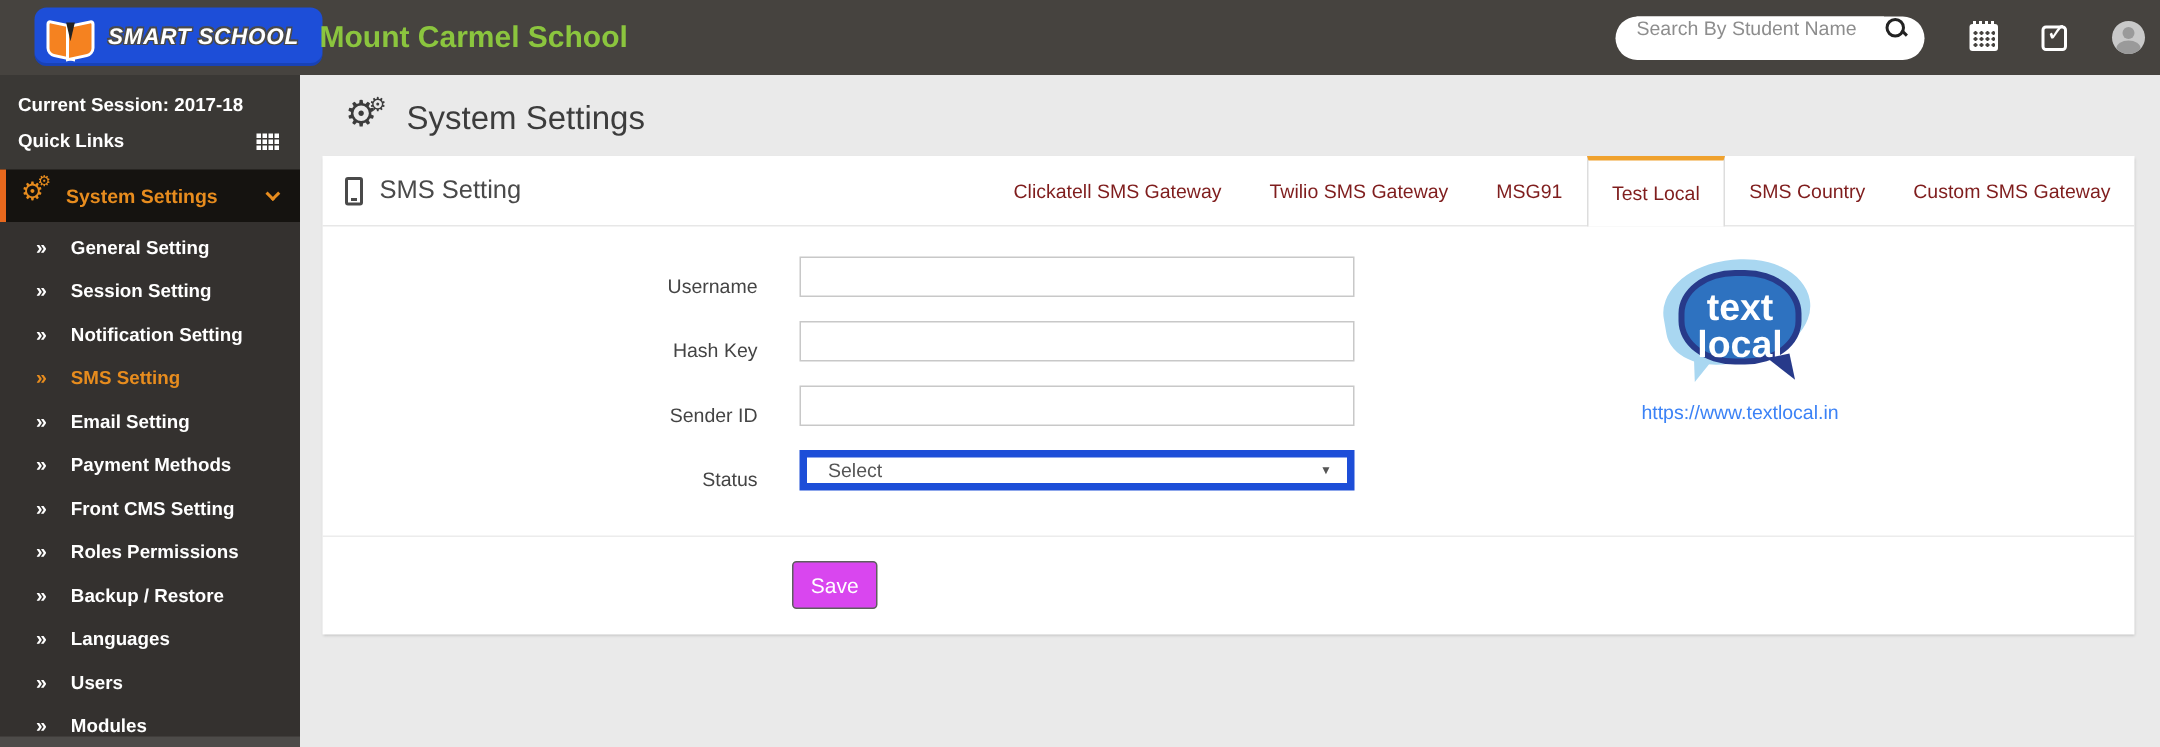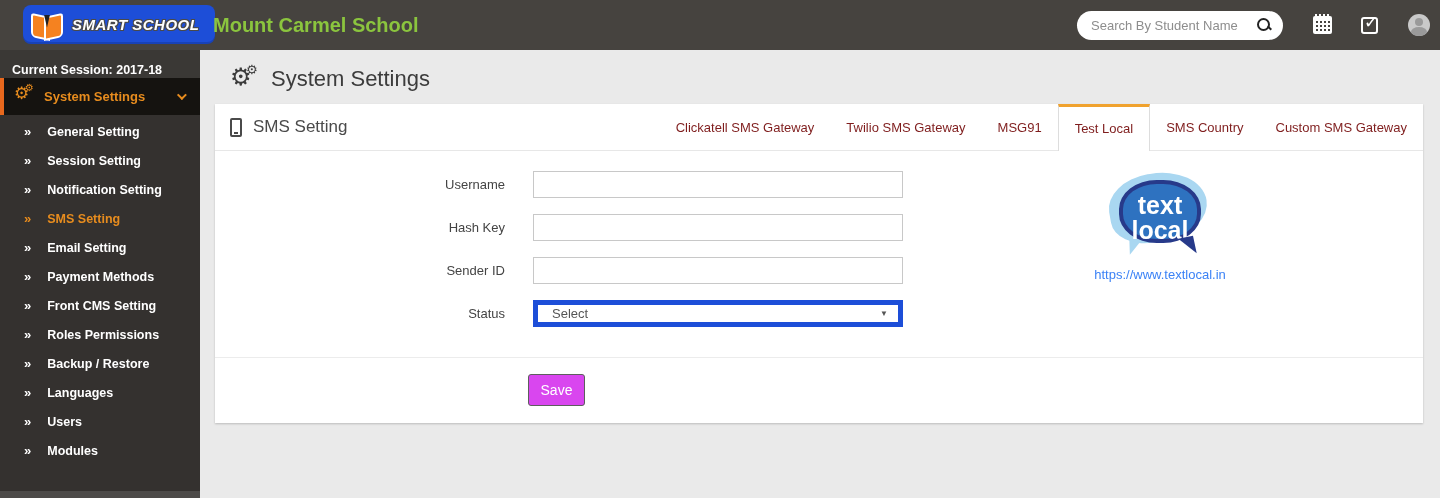--- a/index.html
+++ b/index.html
@@ -15,21 +15,21 @@
   .book-icon:before, .book-icon:after { content:''; position:absolute; top:3px; width:15px; height:20px; background:#f58220; border:2px solid #fff; }
   .book-icon:before { left:0;  border-radius:3px 0 0 5px; transform:skewY(12deg); }
   .book-icon:after  { right:0; border-radius:0 3px 5px 0; transform:skewY(-12deg); }
   .book-nib { position:absolute; left:13px; top:3px; width:6px; height:13px; background:#222; z-index:2;
               clip-path:polygon(50% 100%, 100% 0, 0 0); }
   .logo-text { color:#fff; font-weight:bold; font-style:italic; font-size:15px; letter-spacing:.5px;
                text-shadow:1px 1px 0 #4a4a4a,-1px 1px 0 #4a4a4a,1px -1px 0 #4a4a4a,-1px -1px 0 #4a4a4a; }
   .school-name { position:absolute; left:213px; top:0; height:50px; display:flex; align-items:center;
                  color:#8bc53e; font-size:20px; font-weight:bold; }
   .topbar-right { position:absolute; right:10px; top:0; height:50px; display:flex; align-items:center; }
-  .search-pill { width:206px; height:29px; background:#fff; border-radius:15px; display:flex; align-items:center;
+  .search-pill { width:206px; height:29px; background:#fff; border-radius:15px; display:flex; align-items:flex-start;
                  padding:0 11px 0 14px; margin-right:30px; }
   .search-pill input { border:none; outline:none; flex:1; font-size:13px; color:#555; font-family:inherit; min-width:0; }
   .search-pill input::placeholder { color:#8d8d8d; }
   .mag-icon { position:relative; width:16px; height:16px; cursor:pointer; flex:none; }
   .mag-icon:before { content:''; position:absolute; left:1px; top:1px; width:9px; height:9px; border:2px solid #222; border-radius:50%; }
   .mag-icon:after  { content:''; position:absolute; left:11px; top:10px; width:5px; height:2px; background:#222; transform:rotate(45deg); }
   .cal-icon { width:19px; height:18px; background:#fff; border-radius:2px; position:relative; margin-right:29px; cursor:pointer; }
   .cal-icon:before { content:''; position:absolute; left:2px; right:2px; top:-2px; height:3px;
                      background:repeating-linear-gradient(90deg,#fff 0 2px,transparent 2px 4px); }
   .cal-icon:after { content:''; position:absolute; left:2px; right:2px; top:4px; bottom:2px;
@@ -73,21 +73,21 @@
   .card-header { height:47px; display:flex; justify-content:space-between; border-bottom:1px solid #e7e7e7; }
   .card-title { display:flex; align-items:center; gap:11px; padding-left:15px; color:#4a4a4a; font-size:17px; }
   .phone-icon { width:12px; height:19px; border:2px solid #4a4a4a; border-radius:2px; position:relative; }
   .phone-icon:after { content:''; position:absolute; left:2px; bottom:1px; width:4px; height:2px; background:#4a4a4a; }
   .tabs { display:flex; align-items:stretch; }
   .tab { padding:0 16px; line-height:47px; font-size:13px; color:#7f1d1d; cursor:pointer; white-space:nowrap; }
   .tab.active { background:#fff; border-left:1px solid #ddd; border-right:1px solid #ddd;
                 border-top:3px solid #f0a22e; line-height:44px; margin-bottom:-1px; }
 
   .card-body { position:relative; height:207px; padding-top:20px; border-bottom:1px solid #ececec; }
-  .form-row { display:flex; align-items:center; height:27px; margin-bottom:16px; }
+  .form-row { display:flex; align-items:flex-end; height:27px; margin-bottom:16px; }
   .form-row label { width:318px; padding-right:28px; text-align:right; font-size:13px; color:#444; }
   .field { width:370px; height:27px; border:1px solid #c8c8c8; background:#fff; padding:0 8px; font-size:13px;
            color:#444; font-family:inherit; outline:none; }
   .select-box { width:370px; height:27px; border:5px solid #1d4ed8; background:#fff; display:flex; align-items:center;
                 justify-content:space-between; padding:0 10px 0 14px; font-size:13px; color:#555; cursor:pointer; }
   .select-arrow { font-size:8px; color:#555; }
 
   .vendor { position:absolute; top:18px; left:865px; width:160px; text-align:center; }
   .tl-logo { position:relative; width:110px; height:92px; margin:0 auto; }
   .tl-back { position:absolute; left:4px; top:4px; width:98px; height:68px; background:#a9d7f1;
@@ -124,20 +124,37 @@
         <span class="mag-icon"></span>
       </div>
       <span class="cal-icon"></span>
       <span class="chk-icon"></span>
       <span class="avatar"></span>
     </div>
   </header>
 
   <aside class="sidebar">
     <div class="session-label">Current Session: 2017-18</div>
+    <div class="quick-links">
+      <span>Quick Links</span>
+      <span class="grid-icon">
+        <i></i>
+          <i></i>
+          <i></i>
+          <i></i>
+          <i></i>
+          <i></i>
+          <i></i>
+          <i></i>
+          <i></i>
+          <i></i>
+          <i></i>
+          <i></i>
+      </span>
+    </div>
     <div class="menu-parent">
       <span class="cogs">
           <span class="g1">⚙</span>
           <span class="g2">⚙</span>
         </span>
       <span>System Settings</span>
       <span class="chev-down"></span>
     </div>
     <ul class="menu-items">
       <li>

